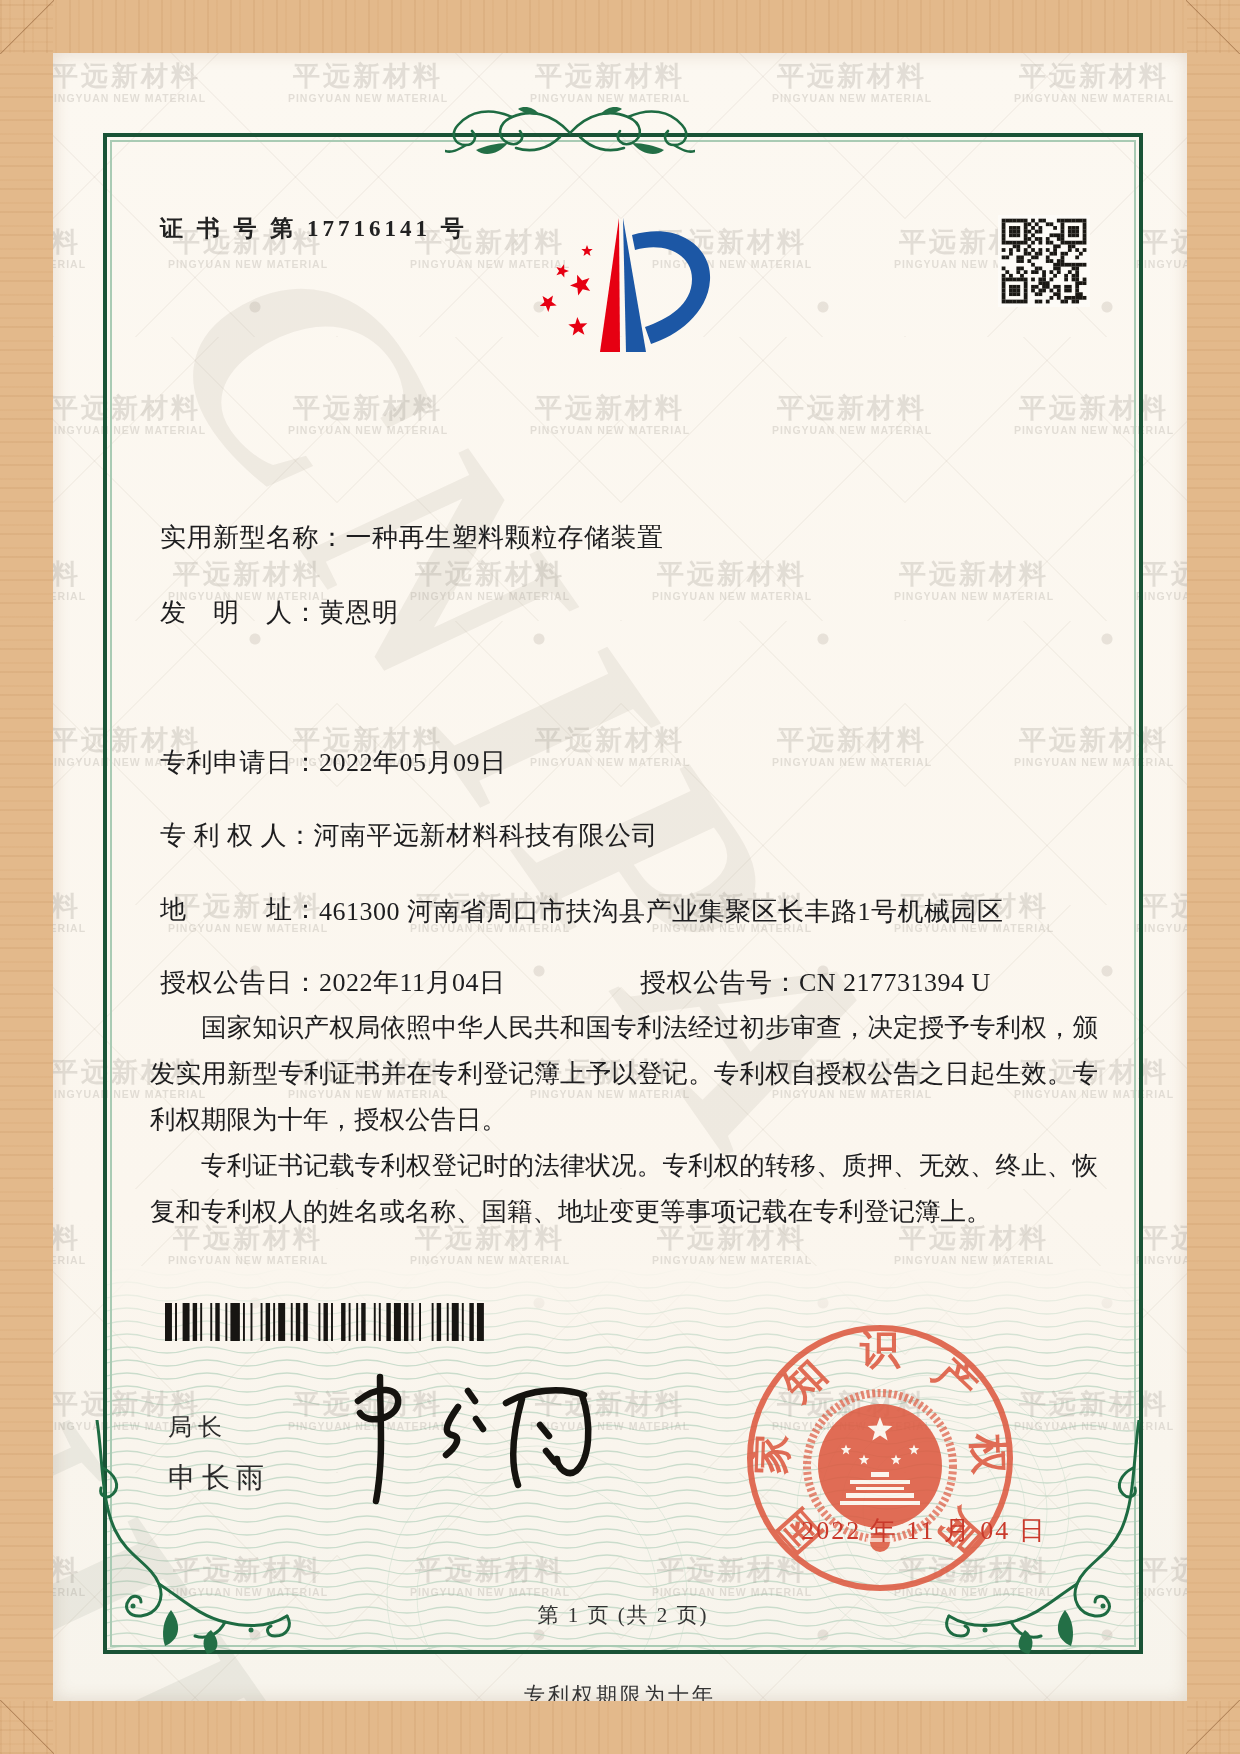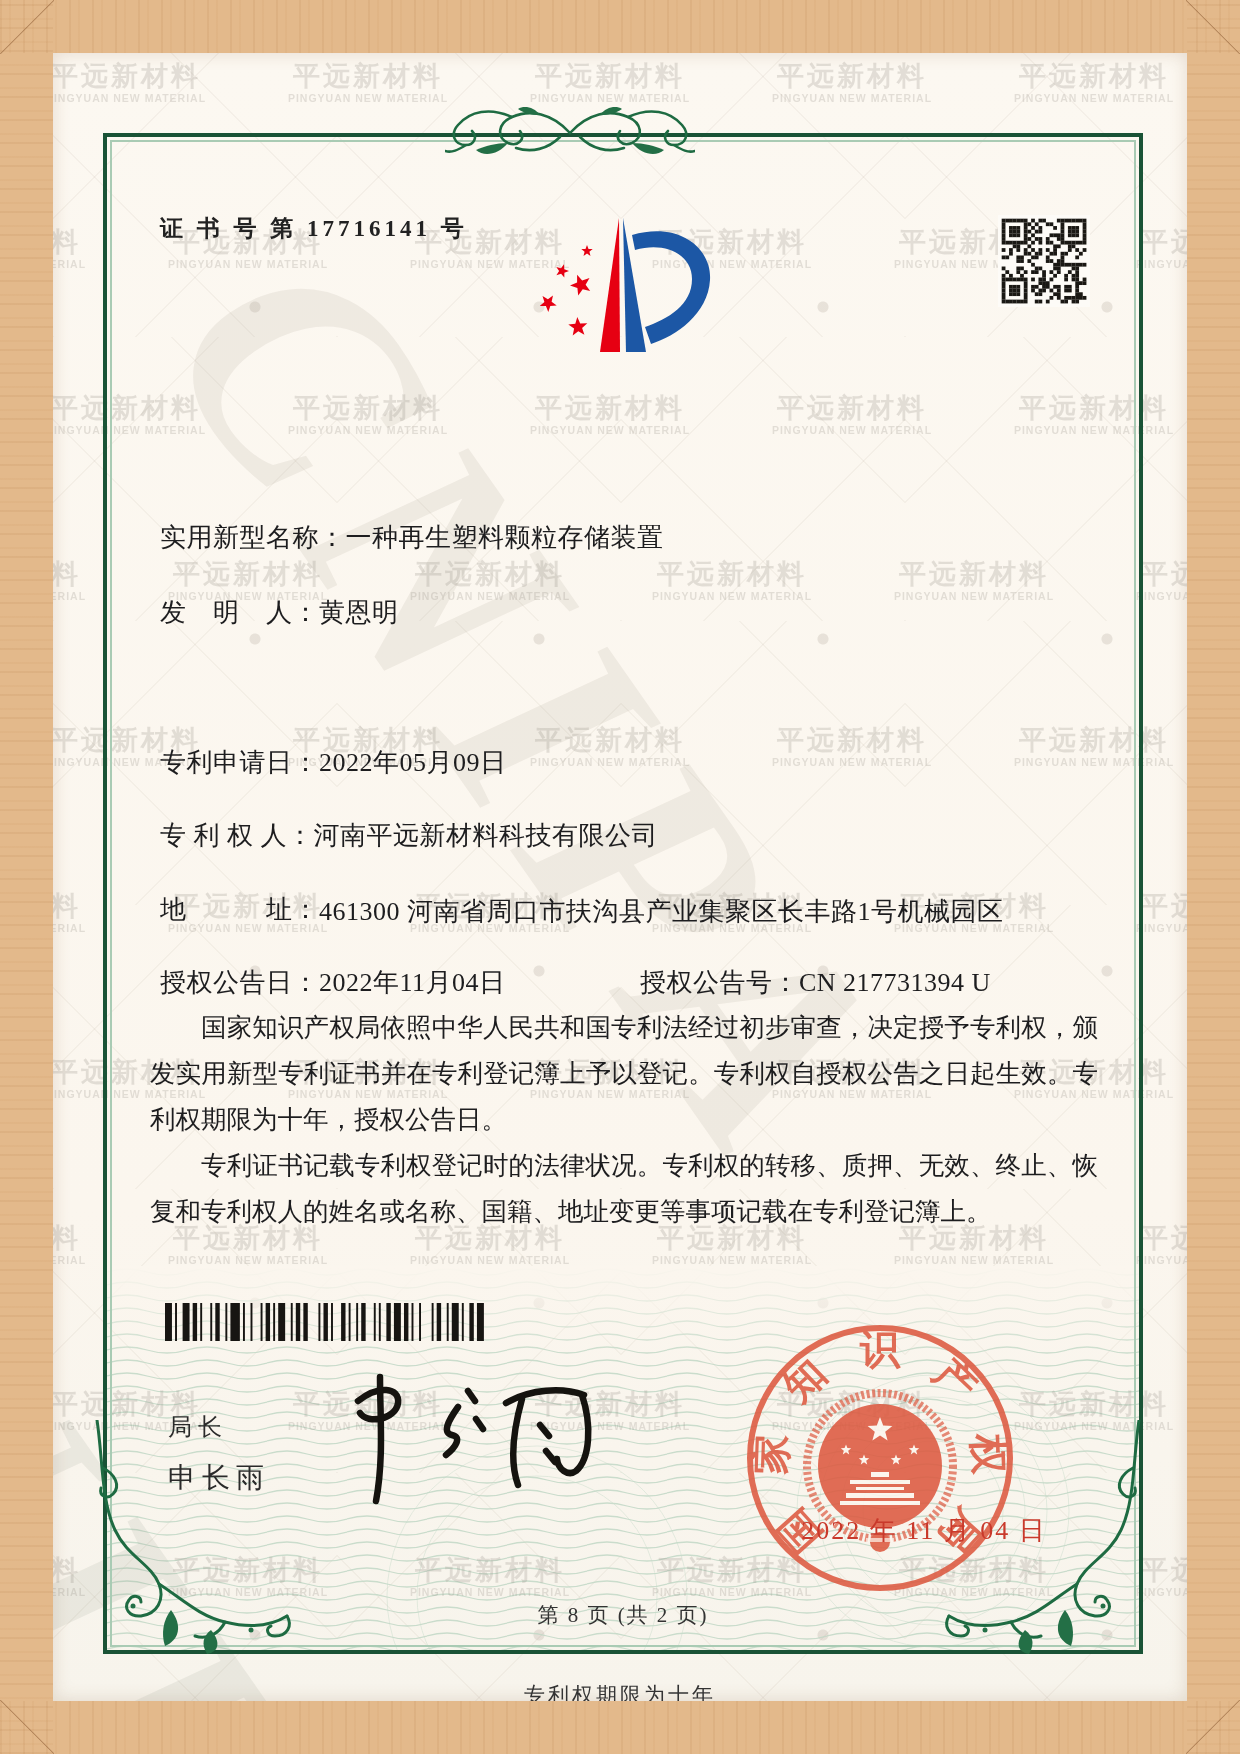--- a/index.html
+++ b/index.html
@@ -773,16 +773,16 @@
           <rect x="-24" y="29" width="48" height="3"></rect>
           <rect x="-34" y="35" width="68" height="5"></rect>
           <rect x="-40" y="43" width="80" height="4"></rect>
         </g>
         <circle cx="0" cy="84" r="10" fill="#dd5a41"></circle>
         <rect x="-14" y="80" width="28" height="4" fill="#fdf6ee" opacity="0.7"></rect>
       </g>
     </svg>
     <div class="seal-date">2022 年 11 月 04 日</div>
 
-    <div class="page-num">第 8 页 (共 2 页)</div>
+    <div class="page-num">第 1 页 (共 2 页)</div>
     <div class="footer-note">专利权期限为十年</div>
   </div>
 </div>
 
 </body></html>

